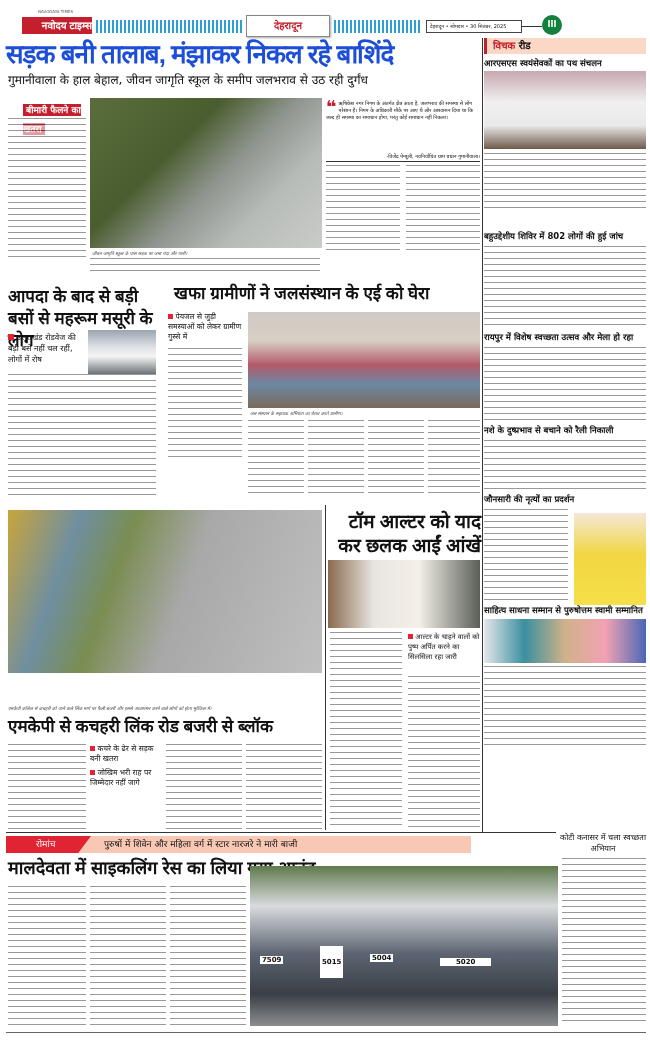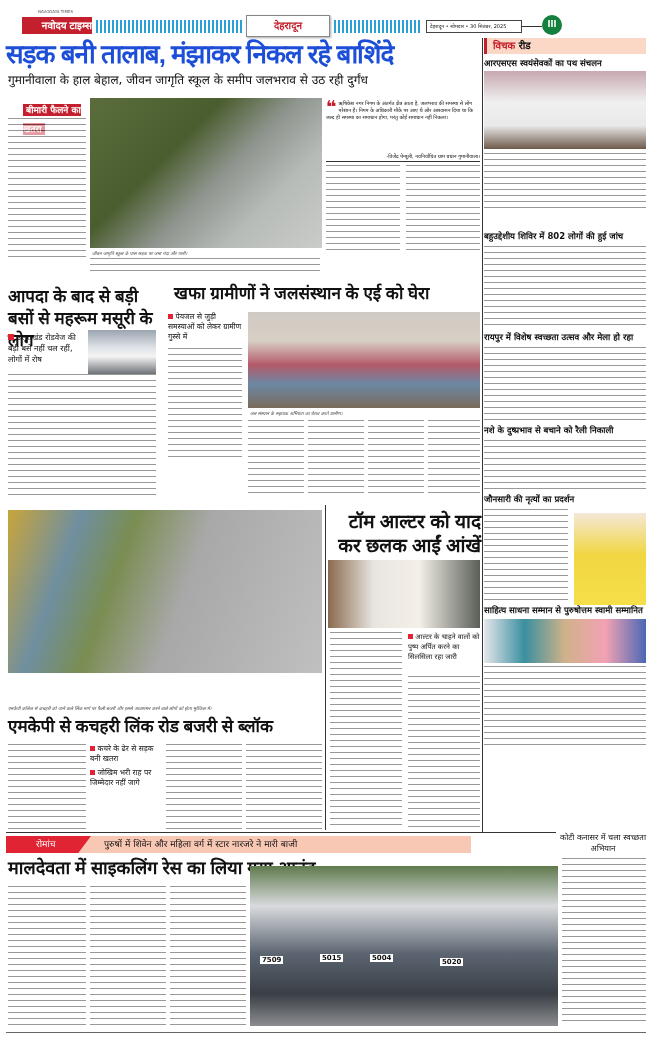--- a/index.html
+++ b/index.html
@@ -133,17 +133,17 @@
 <div class="abs hline" style="left:6px;top:832px;width:550px"></div>
 <div class="abs romanch-bar"></div>
 <div class="abs romanch-tag">रोमांच</div>
 <div class="abs romanch-sub">पुरुषों में शिवेन और महिला वर्ग में स्टार नारजरे ने मारी बाजी</div>
 <div class="abs h2" style="left:8px;top:856px;width:330px;font-size:18px;line-height:24px">मालदेवता में साइकलिंग रेस का लिया गया आनंद</div>
 <div class="abs col-text lines" style="left:8px;top:886px;width:78px;height:140px"></div>
 <div class="abs col-text lines" style="left:90px;top:886px;width:76px;height:140px"></div>
 <div class="abs col-text lines" style="left:170px;top:886px;width:76px;height:140px"></div>
 <div class="abs photo" style="left:250px;top:866px;width:308px;height:160px;background:linear-gradient(180deg,#5f7a4c 0%,#d9dbde 25%,#5b6470 55%,#3a3f46 80%,#8b8d90 100%)">
   <div style="position:absolute;left:10px;top:90px;font-size:7px;background:#fff;padding:0 2px;font-weight:bold">7509</div>
-  <div style="position:absolute;left:70px;top:88px;font-size:7px;background:#fff;padding:0 2px;font-weight:bold">5015</div>
+  <div style="position:absolute;left:70px;top:80px;font-size:7px;background:#fff;padding:12px 2px;font-weight:bold">5015</div>
   <div style="position:absolute;left:120px;top:88px;font-size:7px;background:#fff;padding:0 2px;font-weight:bold">5004</div>
-  <div style="position:absolute;left:190px;top:92px;font-size:7px;background:#fff;padding:0 2px;font-weight:bold">5020</div>
+  <div style="position:absolute;left:190px;top:92px;font-size:7px;background:#fff;padding:0 16px;font-weight:bold">5020</div>
 </div>
 <div class="abs hline" style="left:6px;top:1032px;width:640px;background:#666"></div>
 
 </body></html>

